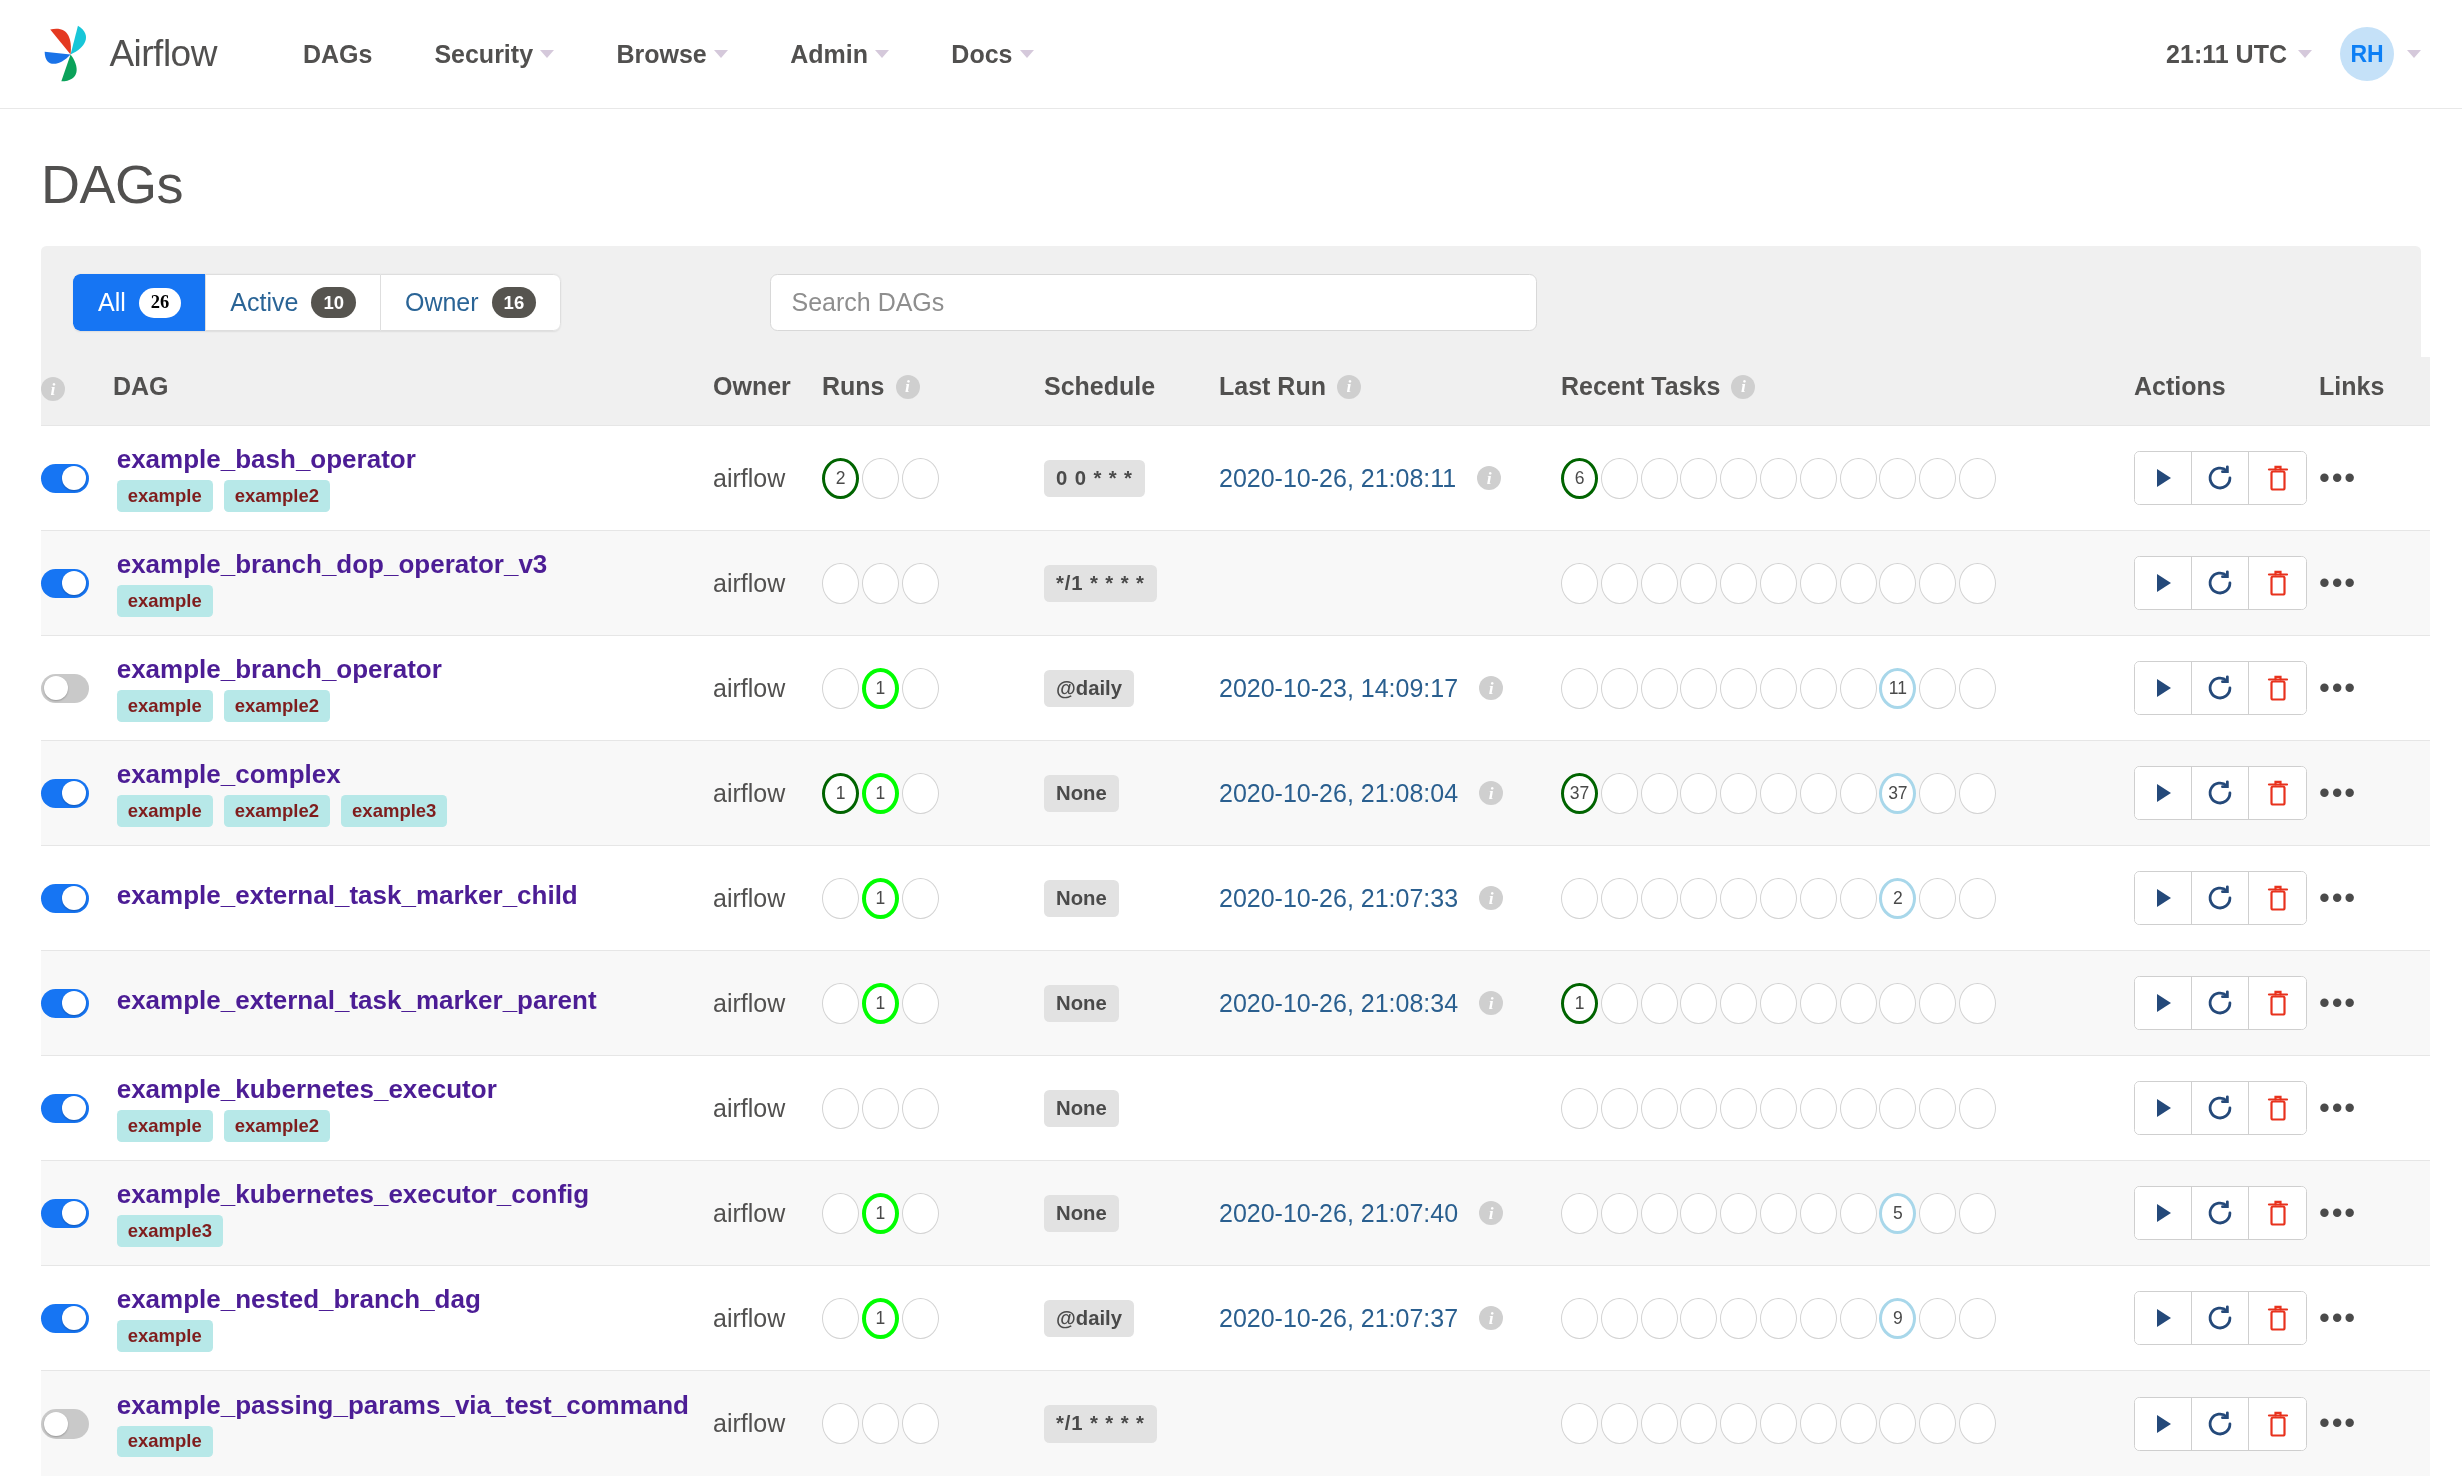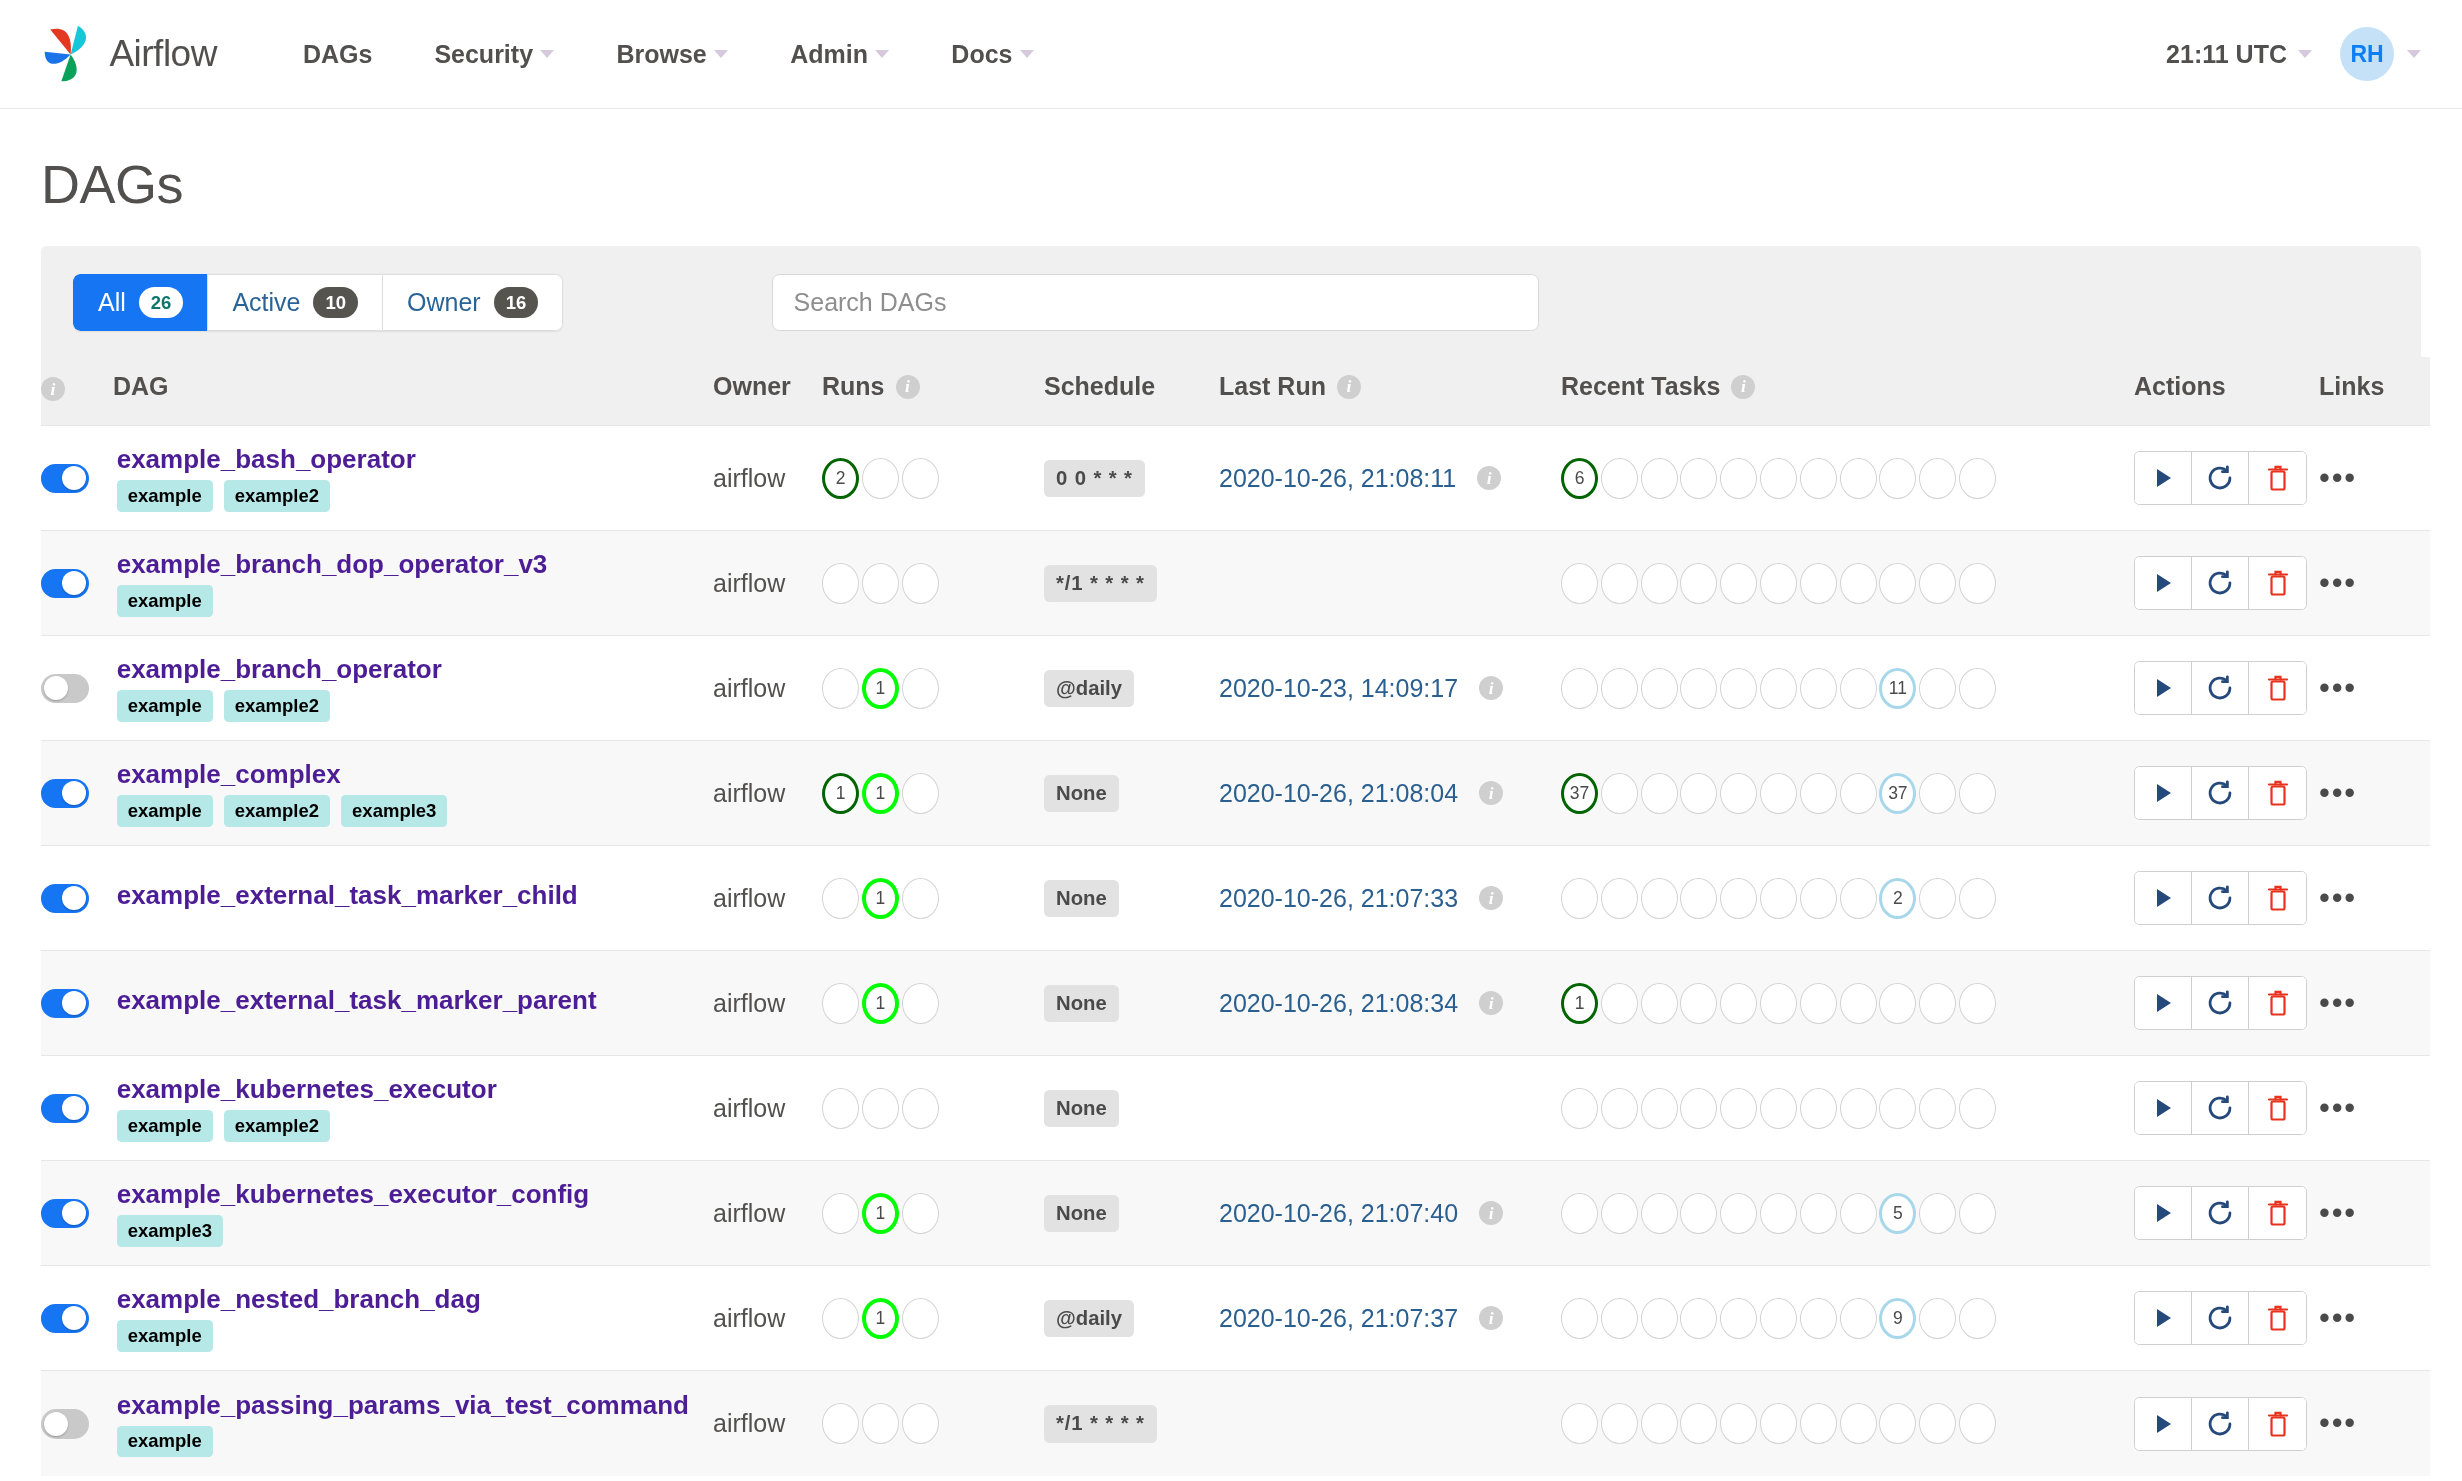--- a/index.html
+++ b/index.html
@@ -71,21 +71,21 @@
     padding: 12px 24px; font-size:25px; color:#2a6496; cursor:pointer;
     display:flex; align-items:center; gap:13px; white-space:nowrap;
   }
   .tab-btn:first-child { border-radius: 7.4px 0 0 7.4px; }
   .tab-btn:last-child { border-right:0.9px solid #dedede; border-radius: 0 7.4px 7.4px 0; }
   .tab-btn.active { background:#1675f3; border-color:#1675f3; color:#fff; }
   .badge {
     background:#56544f; color:#fff; border-radius:923px;
     font-size:18.5px; font-weight:bold; padding: 4.6px 12px; min-width:41px; text-align:center;
   }
-  .tab-btn.active .badge { background:#fff; color:#0f766e; }
+  .tab-btn.active .badge { background:#fff; color:#000000;font-family:Liberation Serif, serif; }
 
   .field {
     background:#fff; border:0.9px solid #d8d8d8; border-radius:7.4px;
     height: 57px; font-size:25px; color:#8e8e8e;
     display:flex; align-items:center; padding: 0 20.3px;
   }
   .filter-field { width: 610px; margin-left: 164px; }
   .search-field { width: 767px; margin-left: 209px; }
 
   
@@ -137,21 +137,21 @@
   }
   .toggle.off .knob { right: auto; left: 2.8px; }
 
   .dag-cell { padding-left: 3.7px; }
   .dag-name {
     font-size: 26px; font-weight: bold; color:#4c1d95; cursor:pointer;
     display:block; margin-bottom: 6.5px; line-height:1.1; white-space:nowrap;
   }
   .tags { display:flex; gap:11px; }
   .tag {
-    background:#b7e8e8; color:#000000; font-size:18.5px; font-weight:bold;
+    background:#b7e8e8; color:#7f1d1d; font-size:18.5px; font-weight:bold;
     border-radius:4.6px; padding: 4.6px 11px; cursor:pointer; line-height:1.2;
   }
 
   .owner { font-size:25px; color:#51504f; }
 
   .circles { display:flex; align-items:center; gap: 2.8px; }
   .circ {
     width: 37px; height: 41px; border-radius: 50%;
     border: 1.8px solid #d3d3d3; background:#fff;
     display:flex; align-items:center; justify-content:center;

